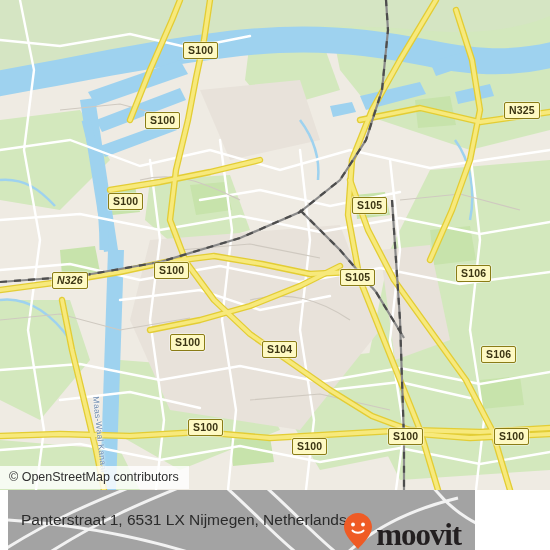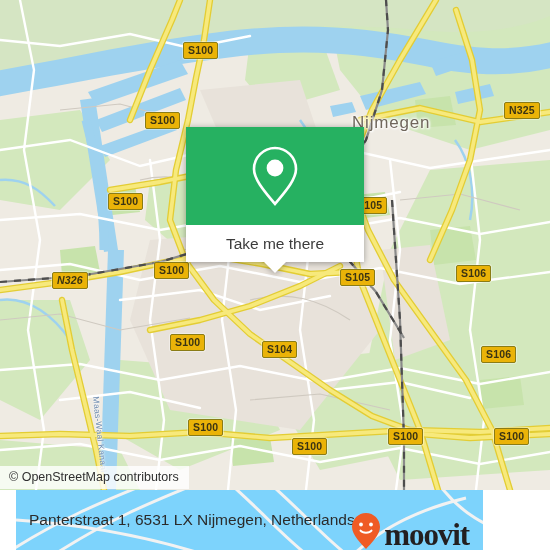--- a/index.html
+++ b/index.html
@@ -13,21 +13,21 @@
   
   .map{
     position:absolute;left:0;top:0;width:550px;height:490px;overflow:hidden;
     background:#efebe3;
   }
   .map-svg{position:absolute;left:0;top:0;}
 
   
   .shield{
     position:absolute;
-    background:#eab308;
+    background:#fef9c3;
     border:1.5px solid #8a7c16;
     border-radius:2px;
     color:#3b3413;
     font-size:10.5px;
     font-weight:bold;
     letter-spacing:.2px;
     line-height:12px;
     padding:1px 4px 2px 4px;
     white-space:nowrap;
     font-family:"Liberation Sans", sans-serif;
@@ -84,22 +84,22 @@
     position:absolute;left:0;top:466px;
     background:rgba(255,255,255,.80);
     color:#2f2f2f;
     font-size:12.5px;
     padding:4px 10px 5px 9px;
     white-space:nowrap;
   }
 
   
   .footer{
-    position:absolute;left:16px;top:490px;width:467px;height:60px;
-    background:#7dd3fc;overflow:hidden;
+    position:absolute;left:8px;top:490px;width:467px;height:60px;
+    background:#a3a3a3;overflow:hidden;
   }
   .footer-wm{position:absolute;left:0;top:0;opacity:1;}
   .addr{
     position:absolute;left:13px;top:0;height:60px;
     display:flex;align-items:center;
     color:#2b2b2b;font-size:15.5px;white-space:nowrap;
   }
   .brand{
     position:absolute;right:14px;top:0;height:60px;
     display:flex;align-items:flex-end;gap:3px;font-family:Liberation Serif, serif;
@@ -262,21 +262,20 @@
           <path d="M300,210 L340,250 L376,292 L404,338"></path>
         </g>
         <g stroke="#4d4d4d" stroke-width="2.2" stroke-dasharray="7 7" fill="none">
           <path d="M0,282 L80,276 L160,262 L240,238 L300,212 L340,180 L366,140 L382,90 L388,30 L386,0"></path>
           <path d="M392,200 L396,260 L400,320 L402,380 L404,440 L404,490"></path>
           <path d="M300,210 L340,250 L376,292 L404,338"></path>
         </g>
       </g>
     </svg>
 
-    <div class="city-label" style="left:352px;top:113px;">Nijmegen</div>
 
     <div class="canal-label" style="left:101px;top:396px;transform:rotate(84deg);">Maas-Waal Kanaal</div>
 
     <div id="shield-layer">
         <div class="shield" style="left: 183px; top: 42px;">S100</div>
         <div class="shield" style="left: 145px; top: 112px;">S100</div>
         <div class="shield" style="left: 504px; top: 102px;">N325</div>
         <div class="shield" style="left: 352px; top: 197px;">S105</div>
         <div class="shield" style="left: 340px; top: 269px;">S105</div>
         <div class="shield" style="left: 108px; top: 193px;">S100</div>
@@ -285,30 +284,20 @@
         <div class="shield" style="left: 456px; top: 265px;">S106</div>
         <div class="shield" style="left: 481px; top: 346px;">S106</div>
         <div class="shield" style="left: 170px; top: 334px;">S100</div>
         <div class="shield" style="left: 262px; top: 341px; text-align: center;">S104</div>
         <div class="shield" style="left: 188px; top: 419px;">S100</div>
         <div class="shield" style="left: 292px; top: 438px;">S100</div>
         <div class="shield" style="left: 388px; top: 428px;">S100</div>
         <div class="shield" style="left: 494px; top: 428px;">S100</div>
       </div>
 
-    <div class="popup">
-      <div class="popup-img">
-        <svg width="50" height="62" viewBox="0 0 50 62">
-          <path d="M25,3 C13.4,3 4,12.4 4,24 C4,35 16,48 25,59 C34,48 46,35 46,24 C46,12.4 36.6,3 25,3 Z" fill="none" stroke="#ffffff" stroke-width="2.6"></path>
-          <circle cx="25" cy="23" r="8.4" fill="#ffffff"></circle>
-        </svg>
-      </div>
-      <div class="popup-btn">Take me there</div>
-      <div class="popup-tail"></div>
-    </div>
 
     <div class="attrib">© OpenStreetMap contributors</div>
   </div>
 
   <div class="footer">
     <svg class="footer-wm" width="550" height="60" viewBox="0 0 550 60">
       <g stroke="#f2f2f2" stroke-width="3" fill="none">
         <path d="M-20,70 C40,30 90,10 140,-10"></path>
         <path d="M30,70 C90,30 140,10 190,-10"></path>
         <path d="M210,-10 C250,25 270,50 300,72"></path>

